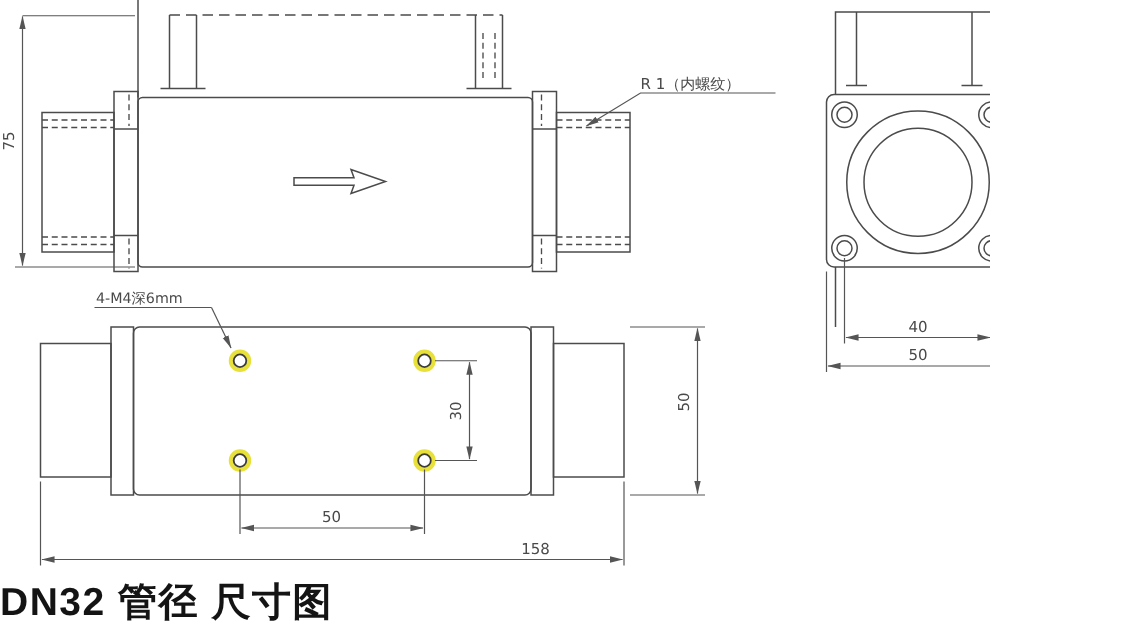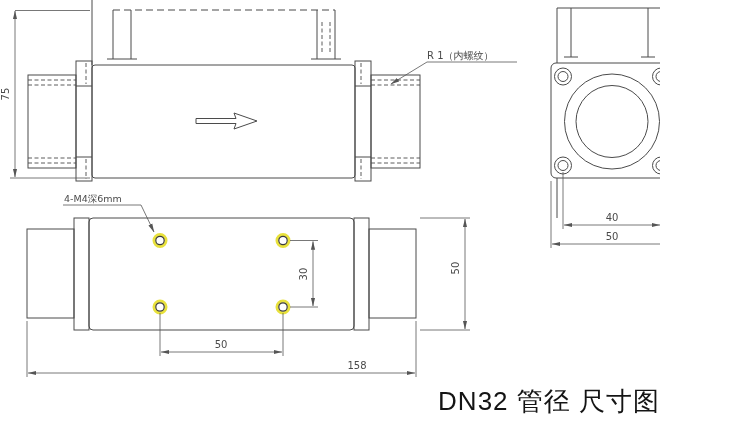--- a/index.html
+++ b/index.html
@@ -5,22 +5,22 @@
   html,body{margin:0;padding:0;background:#ffffff;}
   .stage{position:relative;width:660px;height:428px;background:#ffffff;overflow:hidden;
          font-family:"Liberation Sans","DejaVu Sans",sans-serif;}
   svg{position:absolute;left:0;top:0;}
   .ln{stroke:#4b4b4b;stroke-width:1;fill:none;}
   .dash{stroke:#4b4b4b;stroke-width:0.9;fill:none;stroke-dasharray:4 2.5;}
   .dashbig{stroke:#4b4b4b;stroke-width:1.1;fill:none;stroke-dasharray:7 4;}
   .dim{stroke:#555555;stroke-width:0.8;fill:none;}
   text.d{font-family:"DejaVu Sans","Liberation Sans",sans-serif;font-size:10px;fill:#4a4a4a;}
   text.sm{font-family:"DejaVu Sans","Liberation Sans",sans-serif;font-size:9.5px;fill:#4a4a4a;}
-  .caption{position:absolute;left:0;top:384px;width:100%;text-align:right;
-           font-size:26px;font-weight:400;color:#141414;letter-spacing:1px;}
+  .caption{position:absolute;left:0;top:384px;width:100%;text-align:left;
+           font-size:26px;font-weight:700;color:#141414;letter-spacing:1px;}
   .holeY{stroke:#e8e13c;stroke-width:3;fill:none;}
   .holeB{stroke:#3c3c3c;stroke-width:1.2;fill:#ffffff;}
 </style>
 </head>
 <body>
 
 <div class="stage">
 
 <svg width="750" height="428" viewBox="0 0 750 428">
   <defs>

